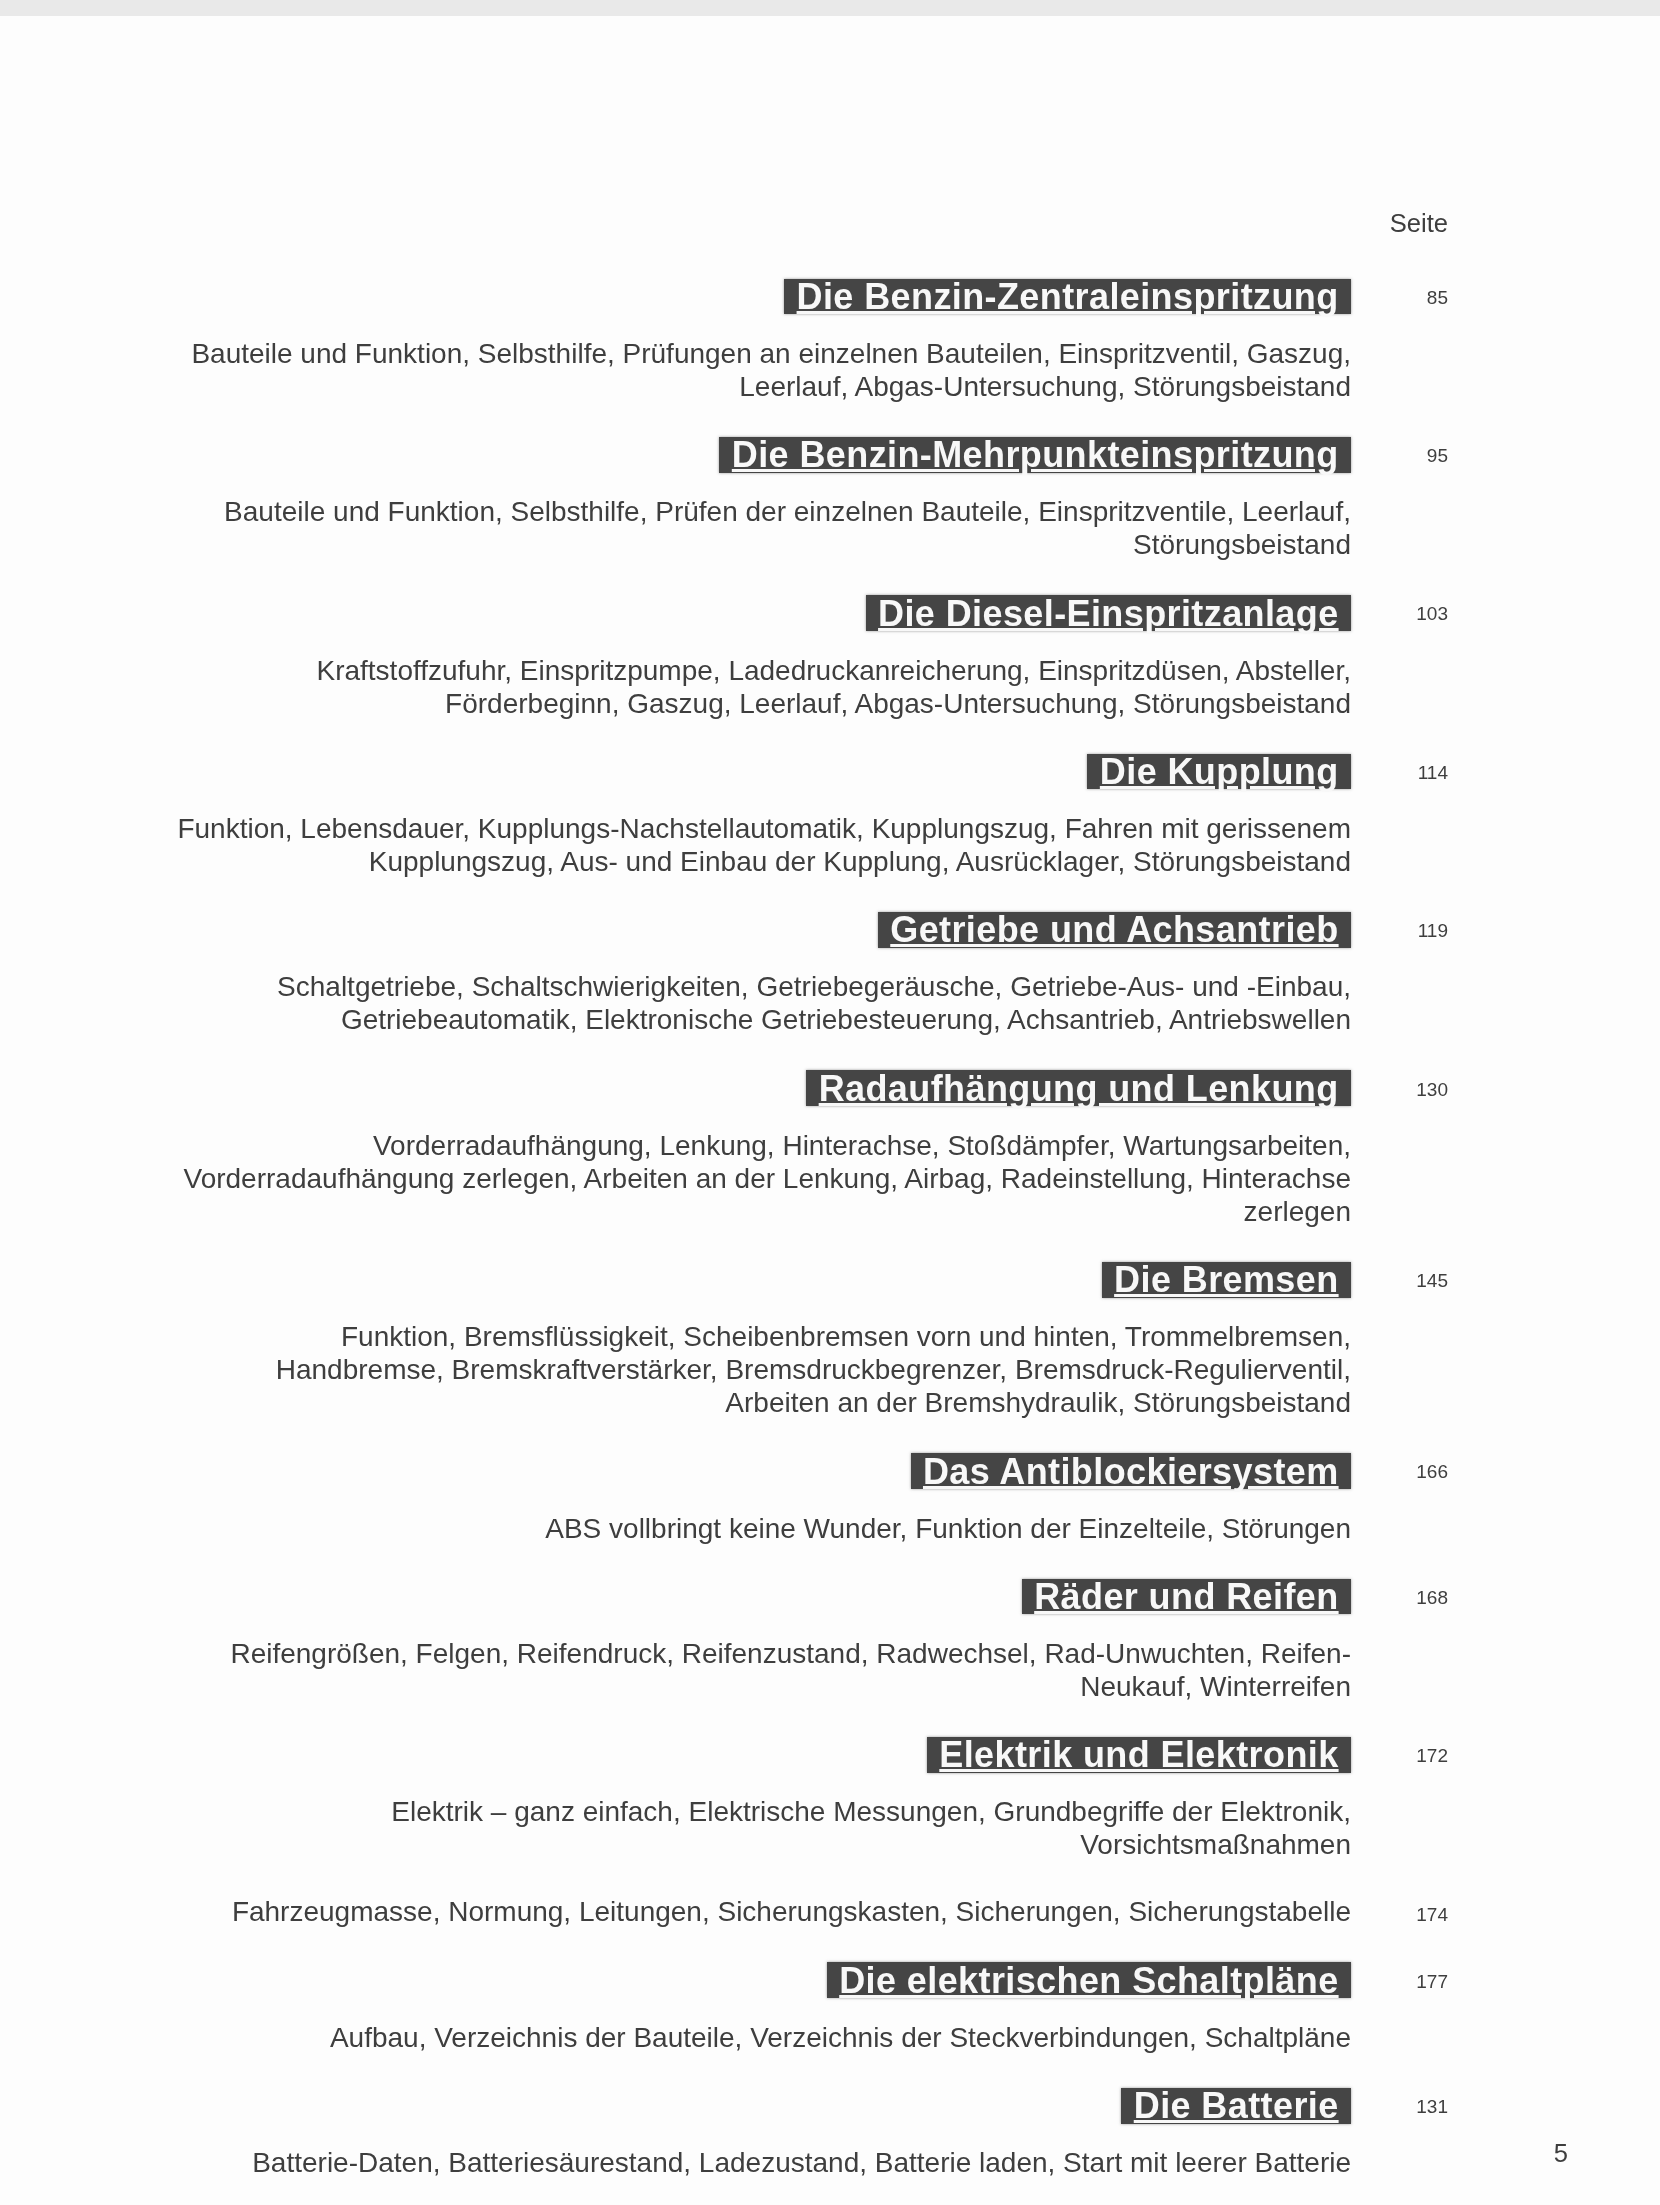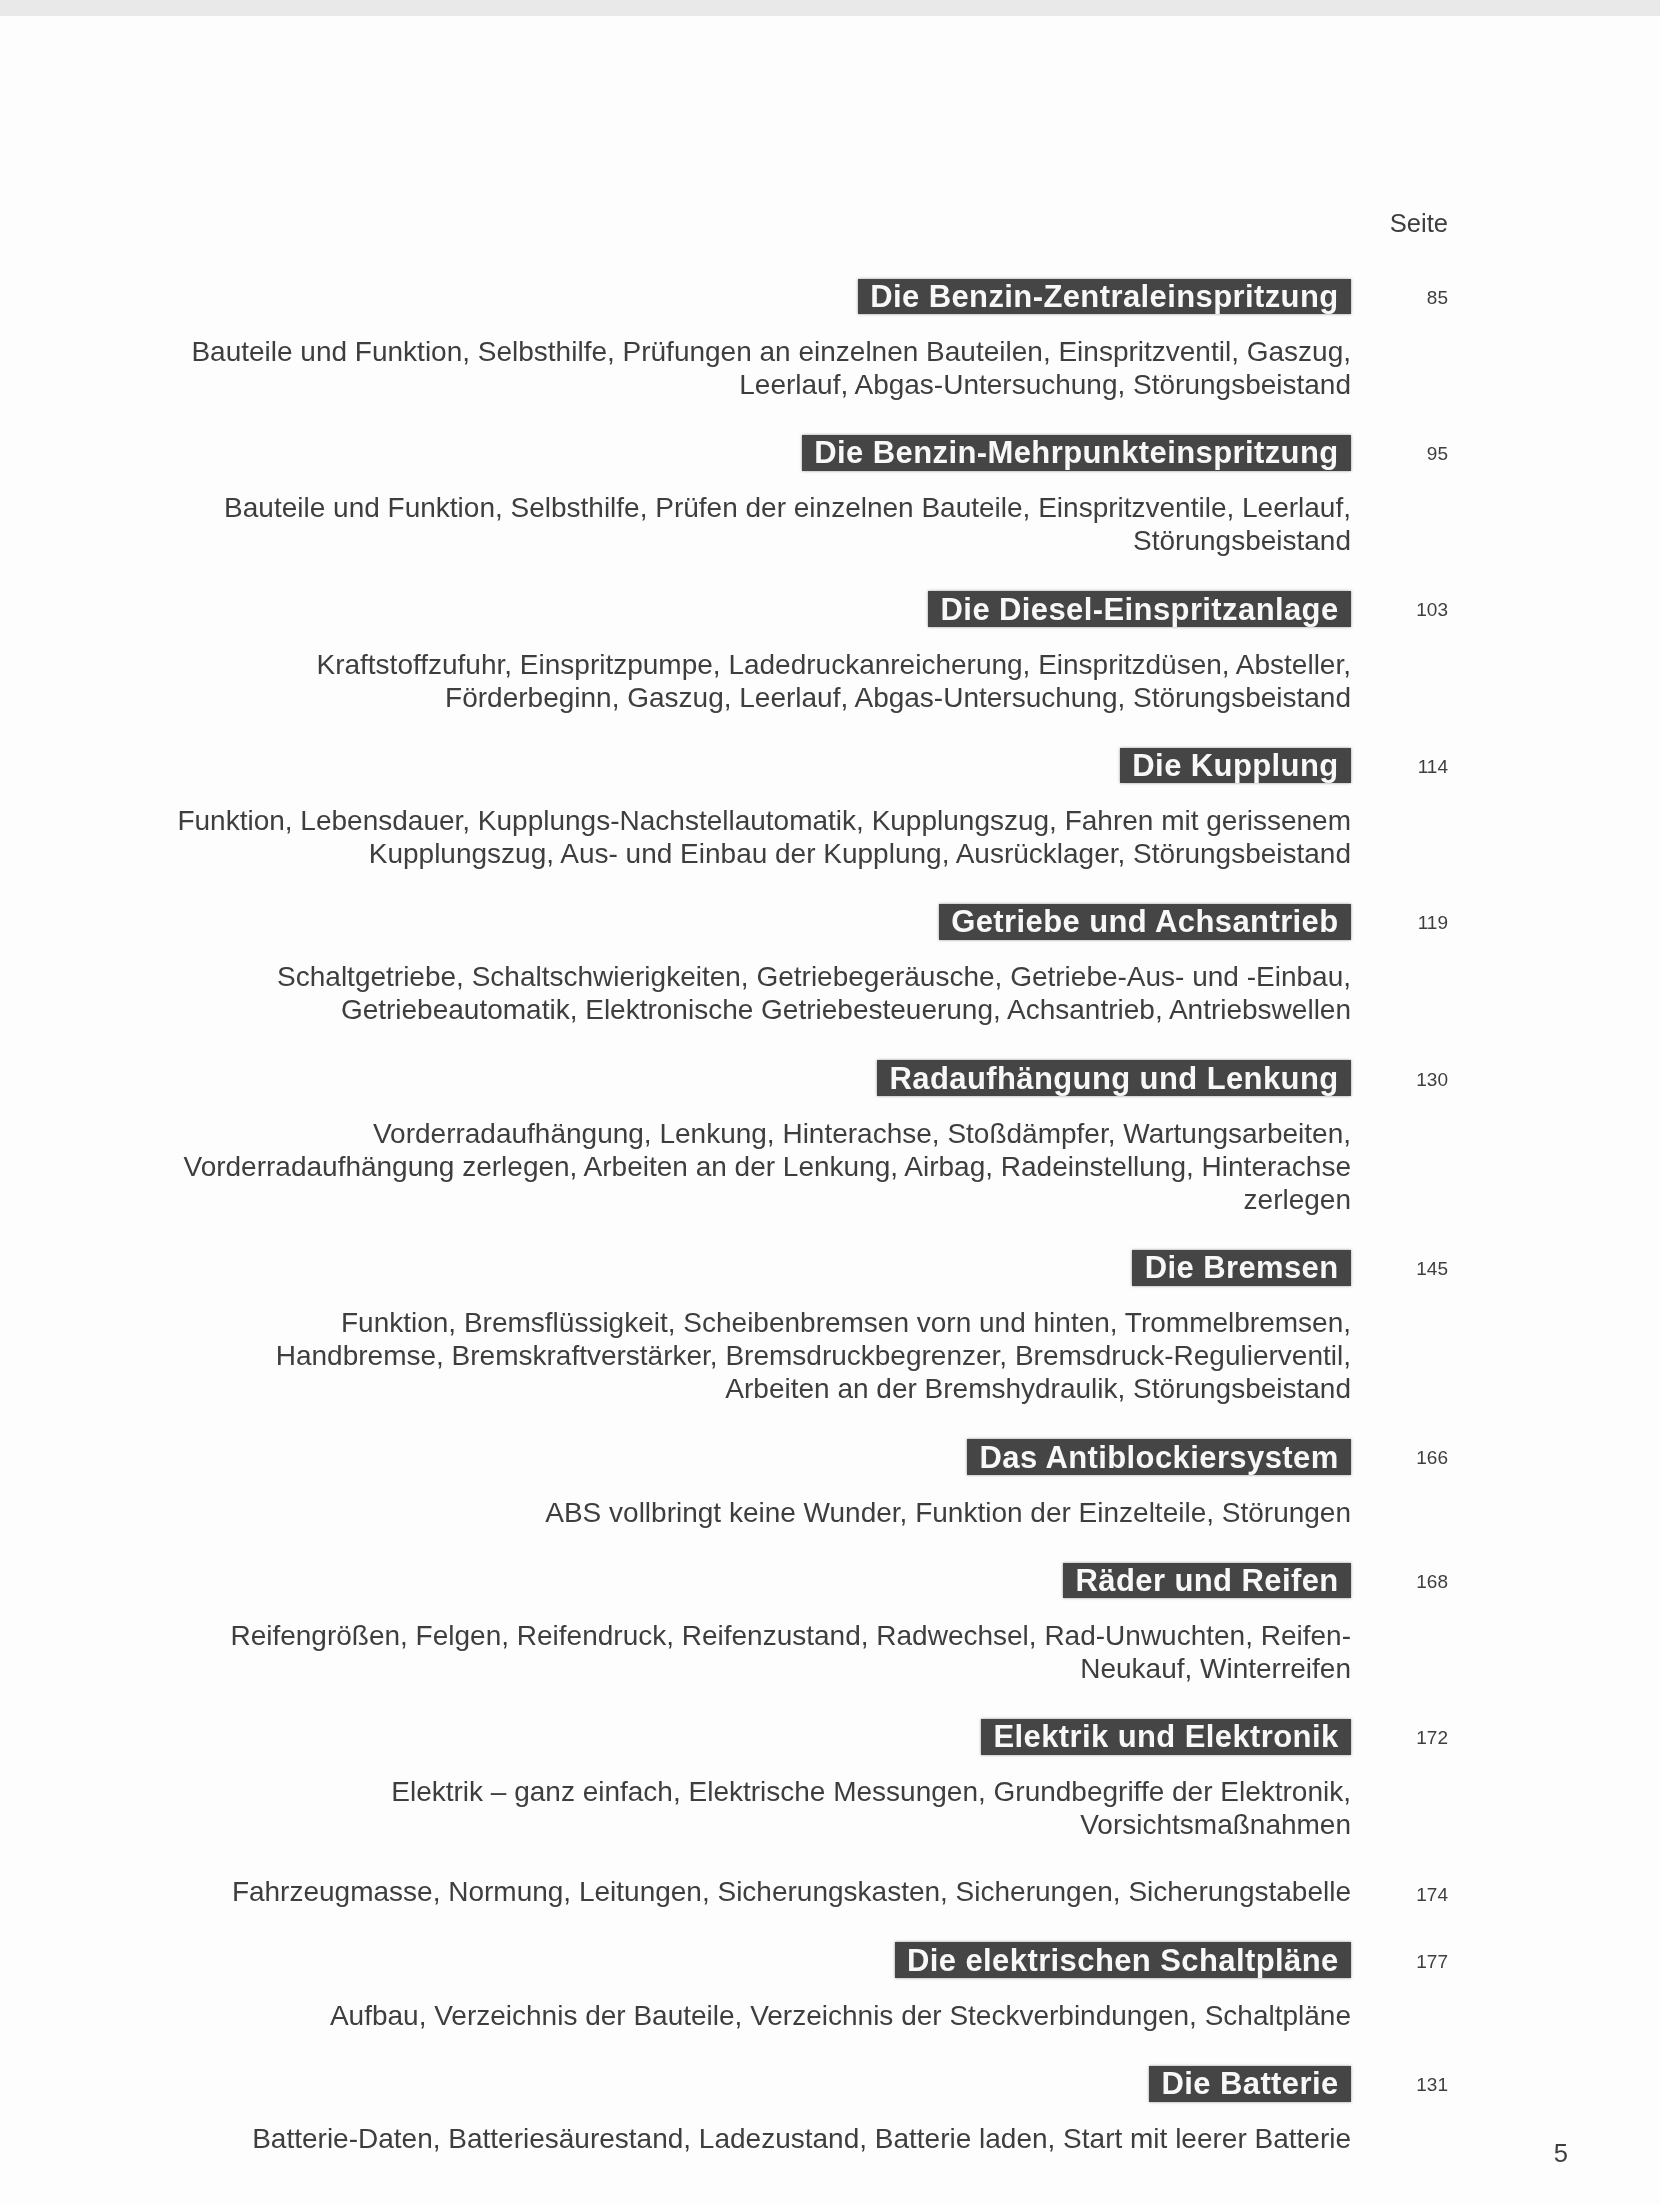--- a/index.html
+++ b/index.html
@@ -33,26 +33,27 @@
     text-align: right;
   }
   .heading-row {
     margin-bottom: 15px;
     line-height: 36px;
   }
   .heading-box {
     display: inline-block;
     background: var(--heading_background, #454545);
     color: var(--heading_text, #f8f8f8);
-    font-size: 31px;
+    font-size: 36px;
     font-weight: bold;
     line-height: 27px;
     padding: 4.4px 12.4px 4.4px 12.4px;
     box-shadow: 0 0 2.6px rgba(70,70,70,0.55);
     letter-spacing: 0.4px;
+    text-decoration: underline;
   }
   .topics {
     font-size: 28px;
     line-height: 33px;
     text-align: right;
     color: var(--body_text, #3e3e3e);
   }
   .page-col {
     width: 97px;
     flex: 0 0 97px;

